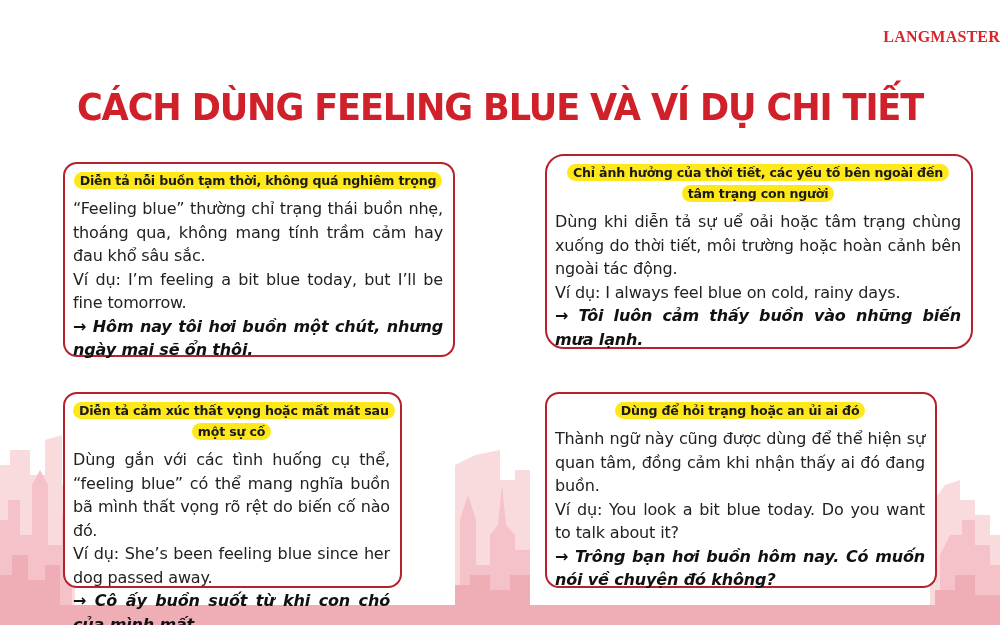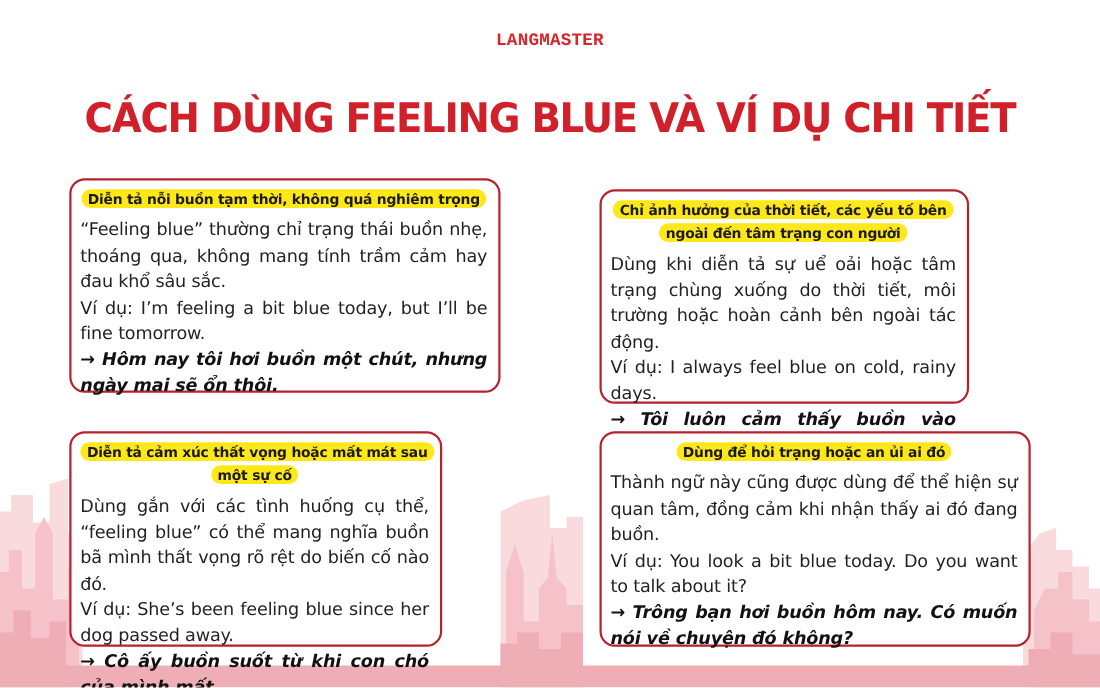--- a/index.html
+++ b/index.html
@@ -9,22 +9,22 @@
       background: #ffffff;
       font-family: "Liberation Sans", "DejaVu Sans", sans-serif;
       color: #222;
     }
     .skyline {
       position: absolute; left: 0; bottom: 0; width: 1000px; height: 200px;
       z-index: 0;
     }
     .logo {
       position: absolute; top: 28px; left: 0; width: 1000px;
-      text-align: center;
-      font-family: Liberation Mono, monospace;
+      text-align: right;
+      font-family: Liberation Serif, serif;
       font-weight: 700; font-size: 16px; letter-spacing: 0.2px;
       color: #d7262c;
       z-index: 2;
     }
     .title {
       position: absolute; top: 86px; left: 0; width: 1000px;
       text-align: center;
       font-family: "DejaVu Sans", sans-serif;
       font-weight: 700; font-size: 37px; letter-spacing: -1.2px;
       color: #d0202a;
@@ -66,21 +66,21 @@
     }
     .card-body p.ex {
       text-align: justify;
     }
     .card-body p.tr {
       font-weight: 700; font-style: italic;
       color: #111;
       text-align: justify;
     }
     #c1 { left: 63px; top: 162px; width: 392px; height: 195px; }
-    #c2 { left: 545px; top: 172px; width: 336px; height: 195px; }
+    #c2 { left: 545px; top: 154px; width: 428px; height: 195px; border-radius: 19px; }
     #c3 { left: 63px; top: 392px; width: 339px; height: 196px; }
     #c4 { left: 545px; top: 392px; width: 392px; height: 196px; }
   </style>
 </head>
 <body>
 
 <svg class="skyline" viewBox="0 0 1000 200" preserveAspectRatio="none">
 
   <path fill="#f9dadd" d="
     M0,40 L10,40 L10,25 L30,25 L30,50 L45,50 L45,15 L62,10 L62,60 L75,60 L75,200 L0,200 Z

